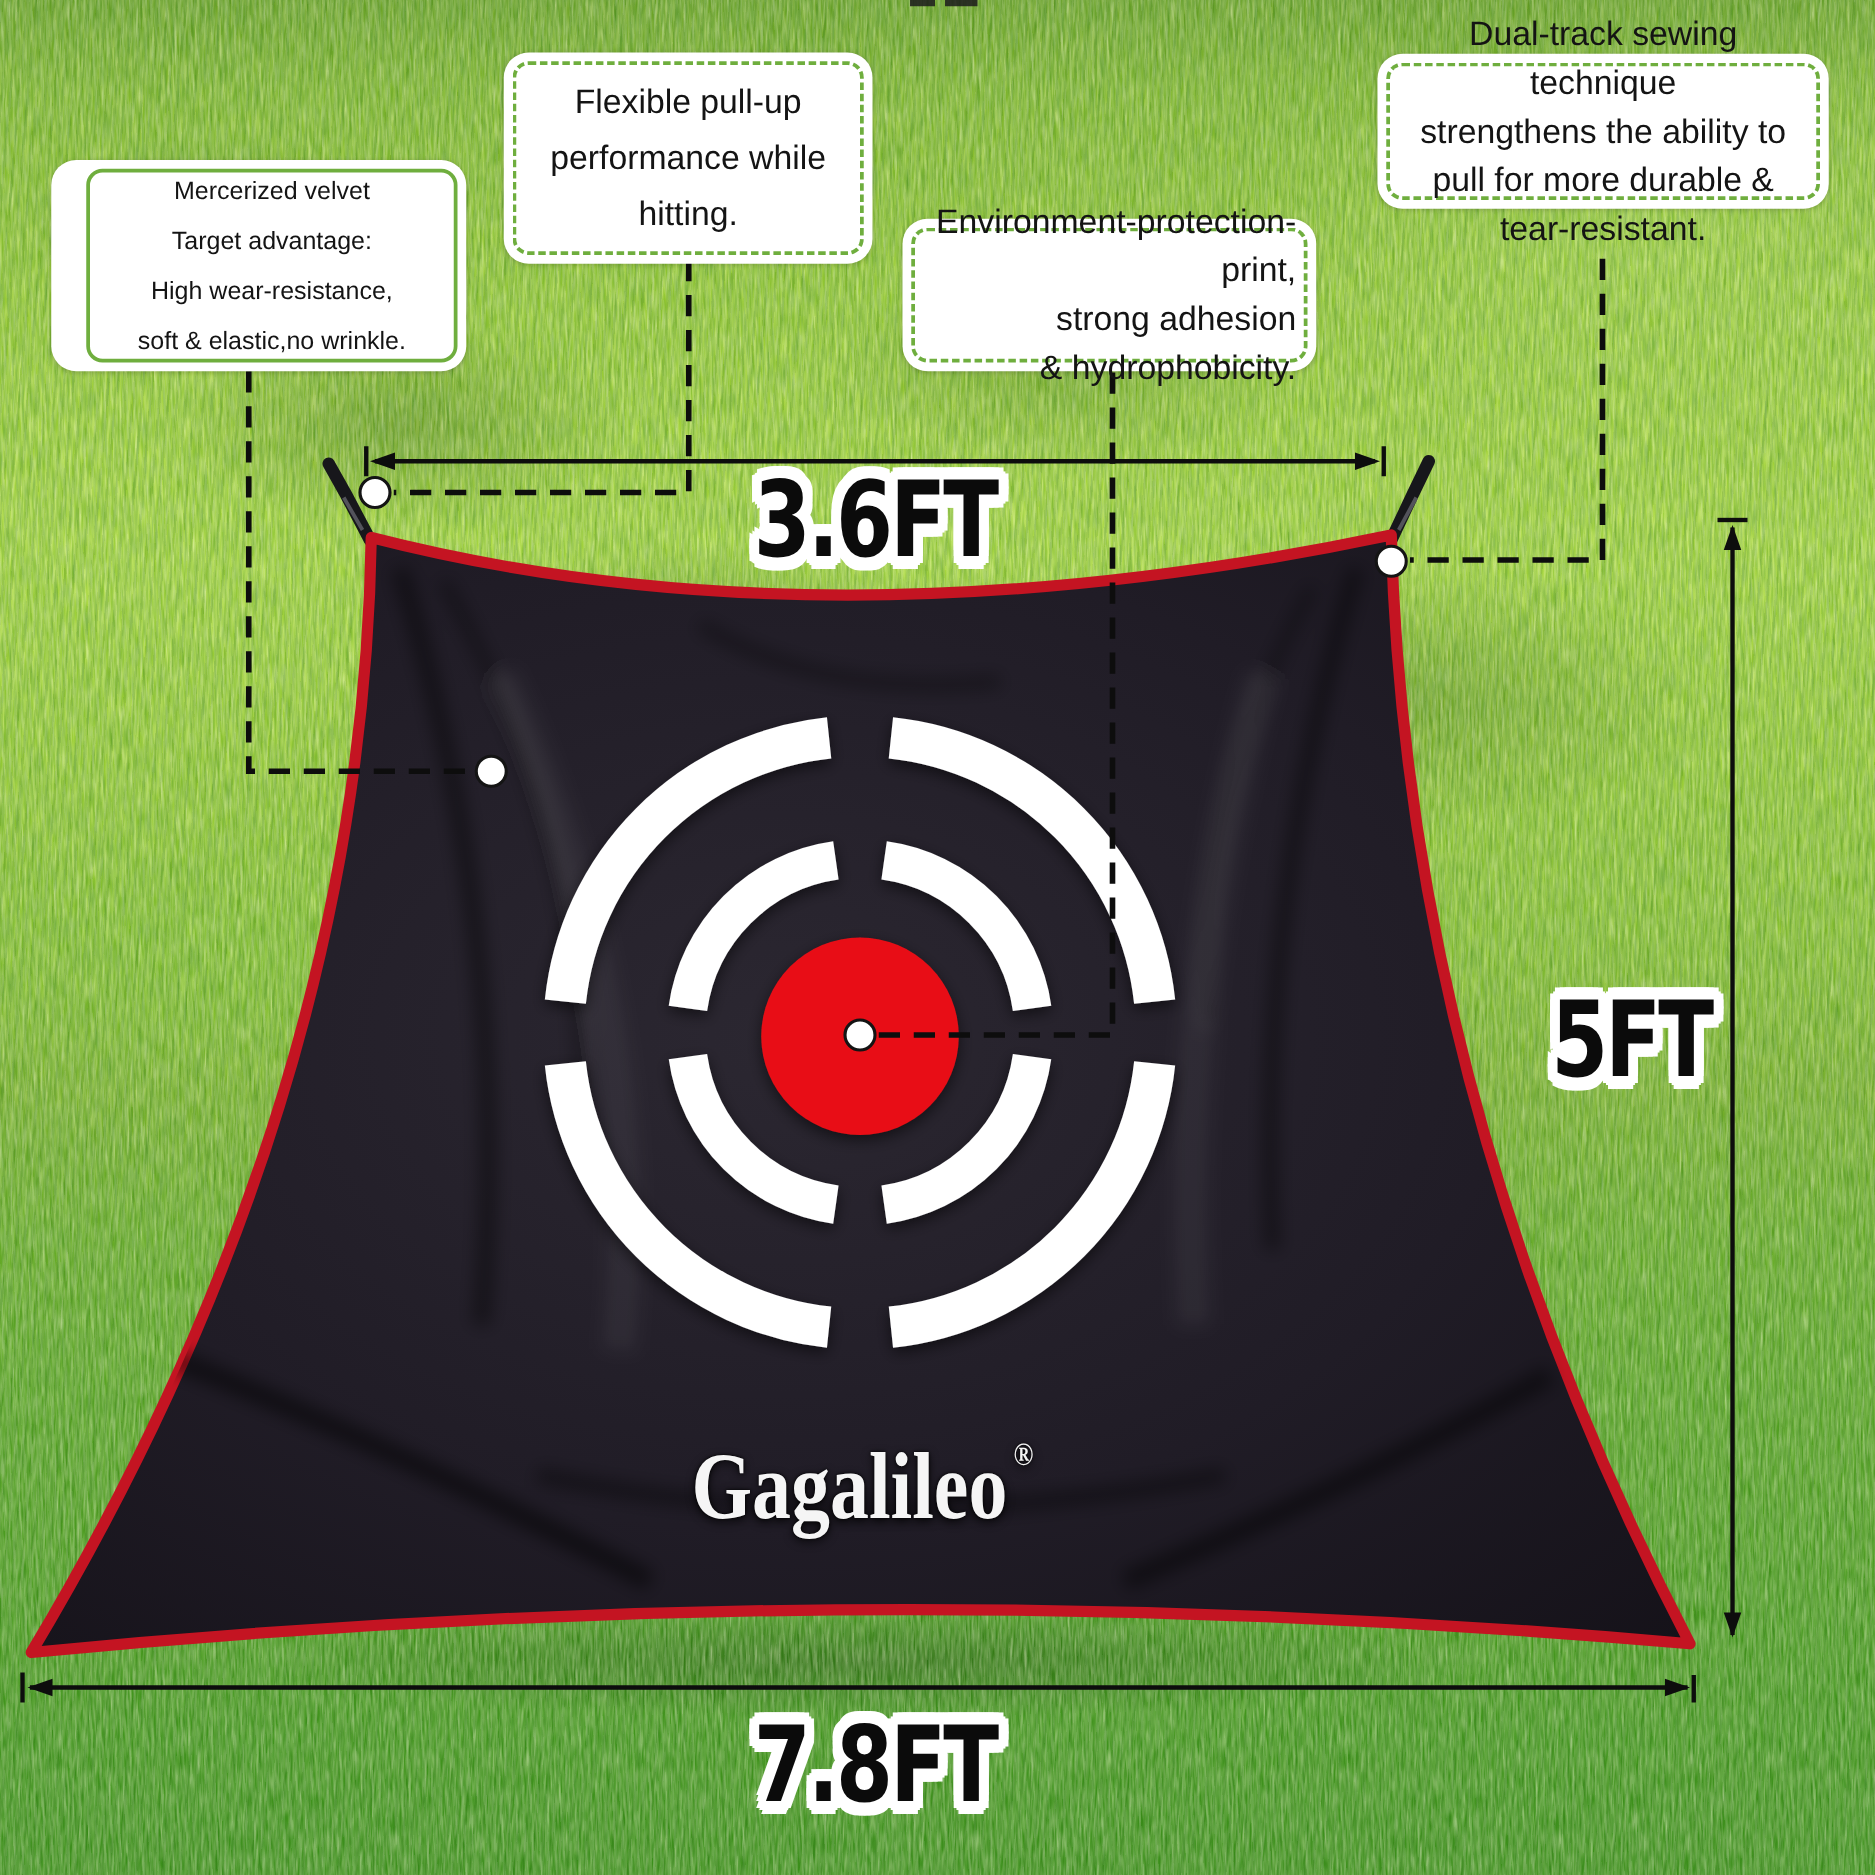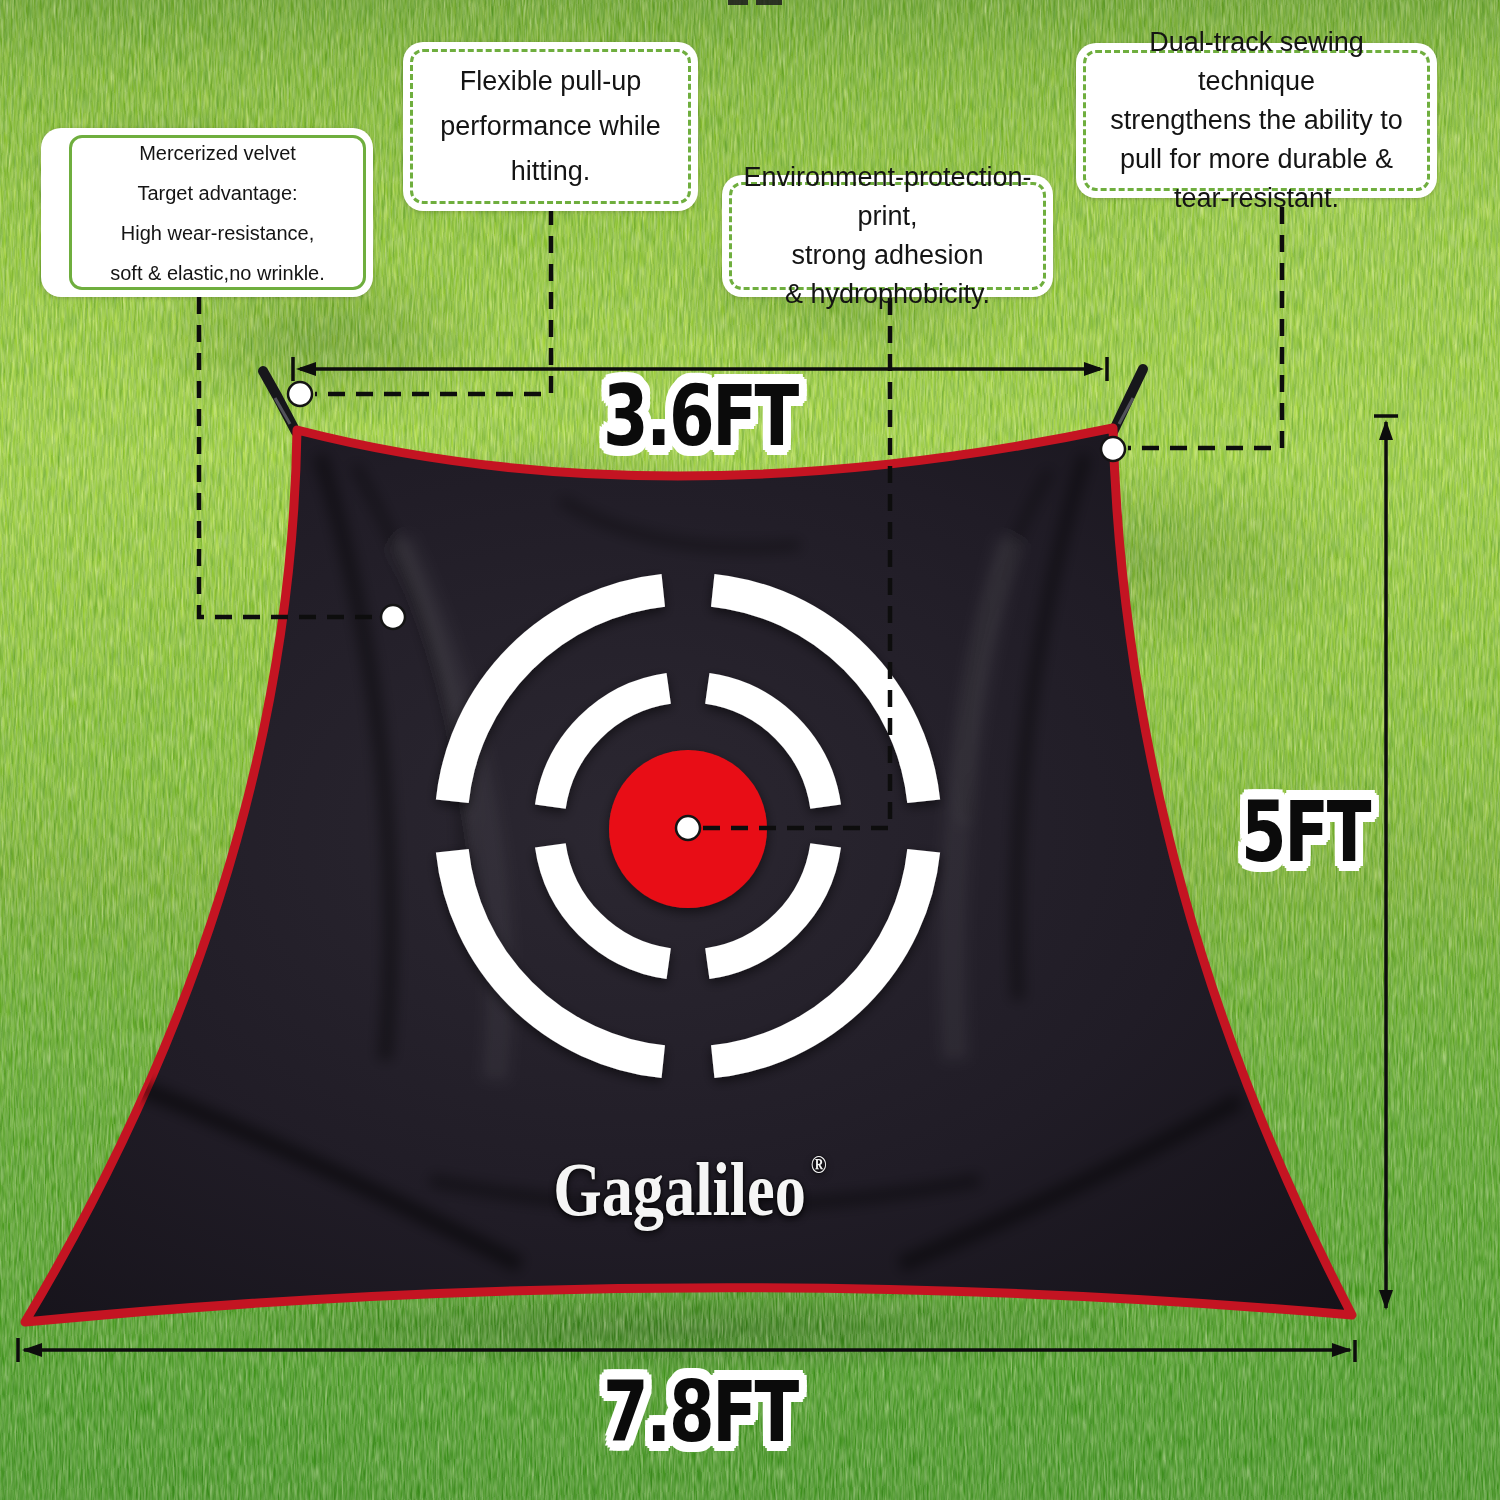--- a/index.html
+++ b/index.html
@@ -33,22 +33,22 @@
   .callout{position:absolute;background:#fff;border-radius:20px;box-shadow:0 1px 4px rgba(0,0,0,.18);}
   .callout .inner{position:absolute;inset:7px;border-radius:13px;display:flex;align-items:center;justify-content:center;
     text-align:center;white-space:pre-line;color:#141414;padding:0 6px;}
   .solid  .inner{border:3px solid #6fae3e;}
   .dashed .inner{border:3px dashed #6fae3e;}
   #callout-mercerized {left:41px; top:128px; width:332px;height:169px;}
   #callout-mercerized .inner{font-size:20px;line-height:40px;margin-left:21px;}
   #callout-flexible   {left:403px;top:42px;  width:295px;height:169px;}
   #callout-flexible   .inner{font-size:27px;line-height:45px;}
   #callout-environment{left:722px;top:175px; width:331px;height:122px;}
-  #callout-environment .inner{font-size:27px;line-height:39px;}
-  #callout-dualtrack  {left:1076px;top:43px; width:361px;height:155px;}
+  #callout-environment .inner{font-size:27px;line-height:39px;text-align:right;}
+  #callout-dualtrack  {left:1102px;top:43px; width:361px;height:124px;}
   #callout-dualtrack  .inner{font-size:27px;line-height:39px;}
 
   
   .dim{position:absolute;font-family:"DejaVu Sans",sans-serif;font-weight:700;font-size:84px;line-height:1;
     letter-spacing:-3px;color:#0b0b0b;text-align:center;transform:scaleX(.78);transform-origin:center;
     text-shadow:
       10px 0 0 #fff,-10px 0 0 #fff,0 10px 0 #fff,0 -10px 0 #fff,
       7px 7px 0 #fff,-7px 7px 0 #fff,7px -7px 0 #fff,-7px -7px 0 #fff,
       10px 5px 0 #fff,-10px 5px 0 #fff,10px -5px 0 #fff,-10px -5px 0 #fff,
       5px 10px 0 #fff,-5px 10px 0 #fff,5px -10px 0 #fff,-5px -10px 0 #fff;}

